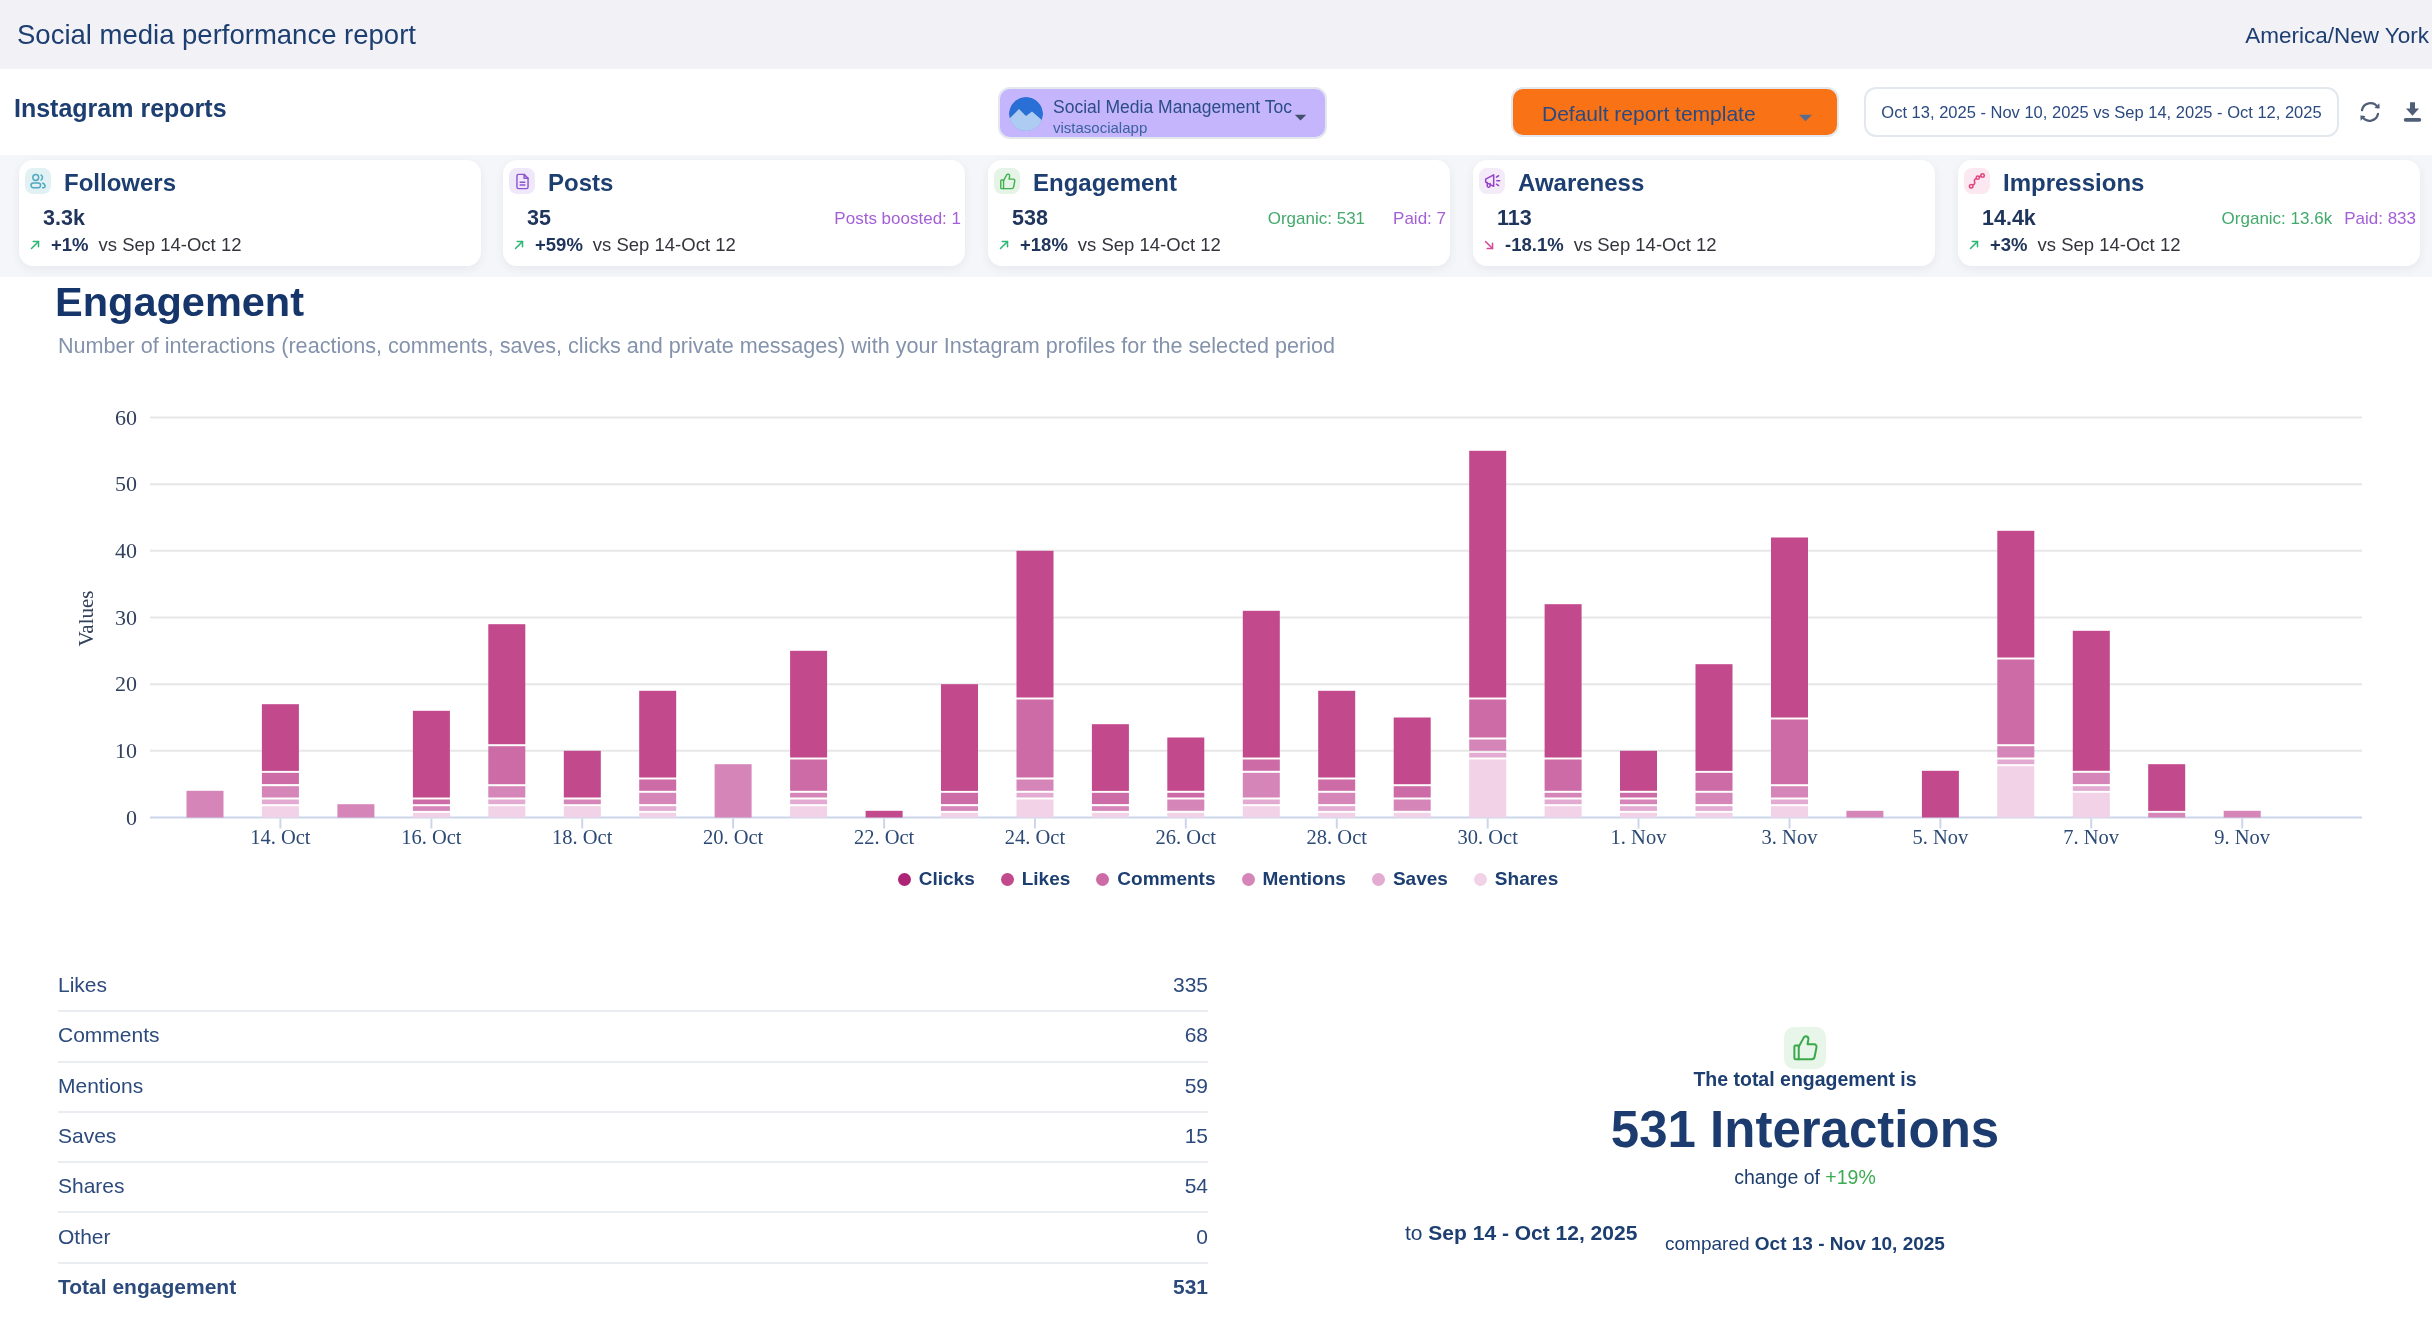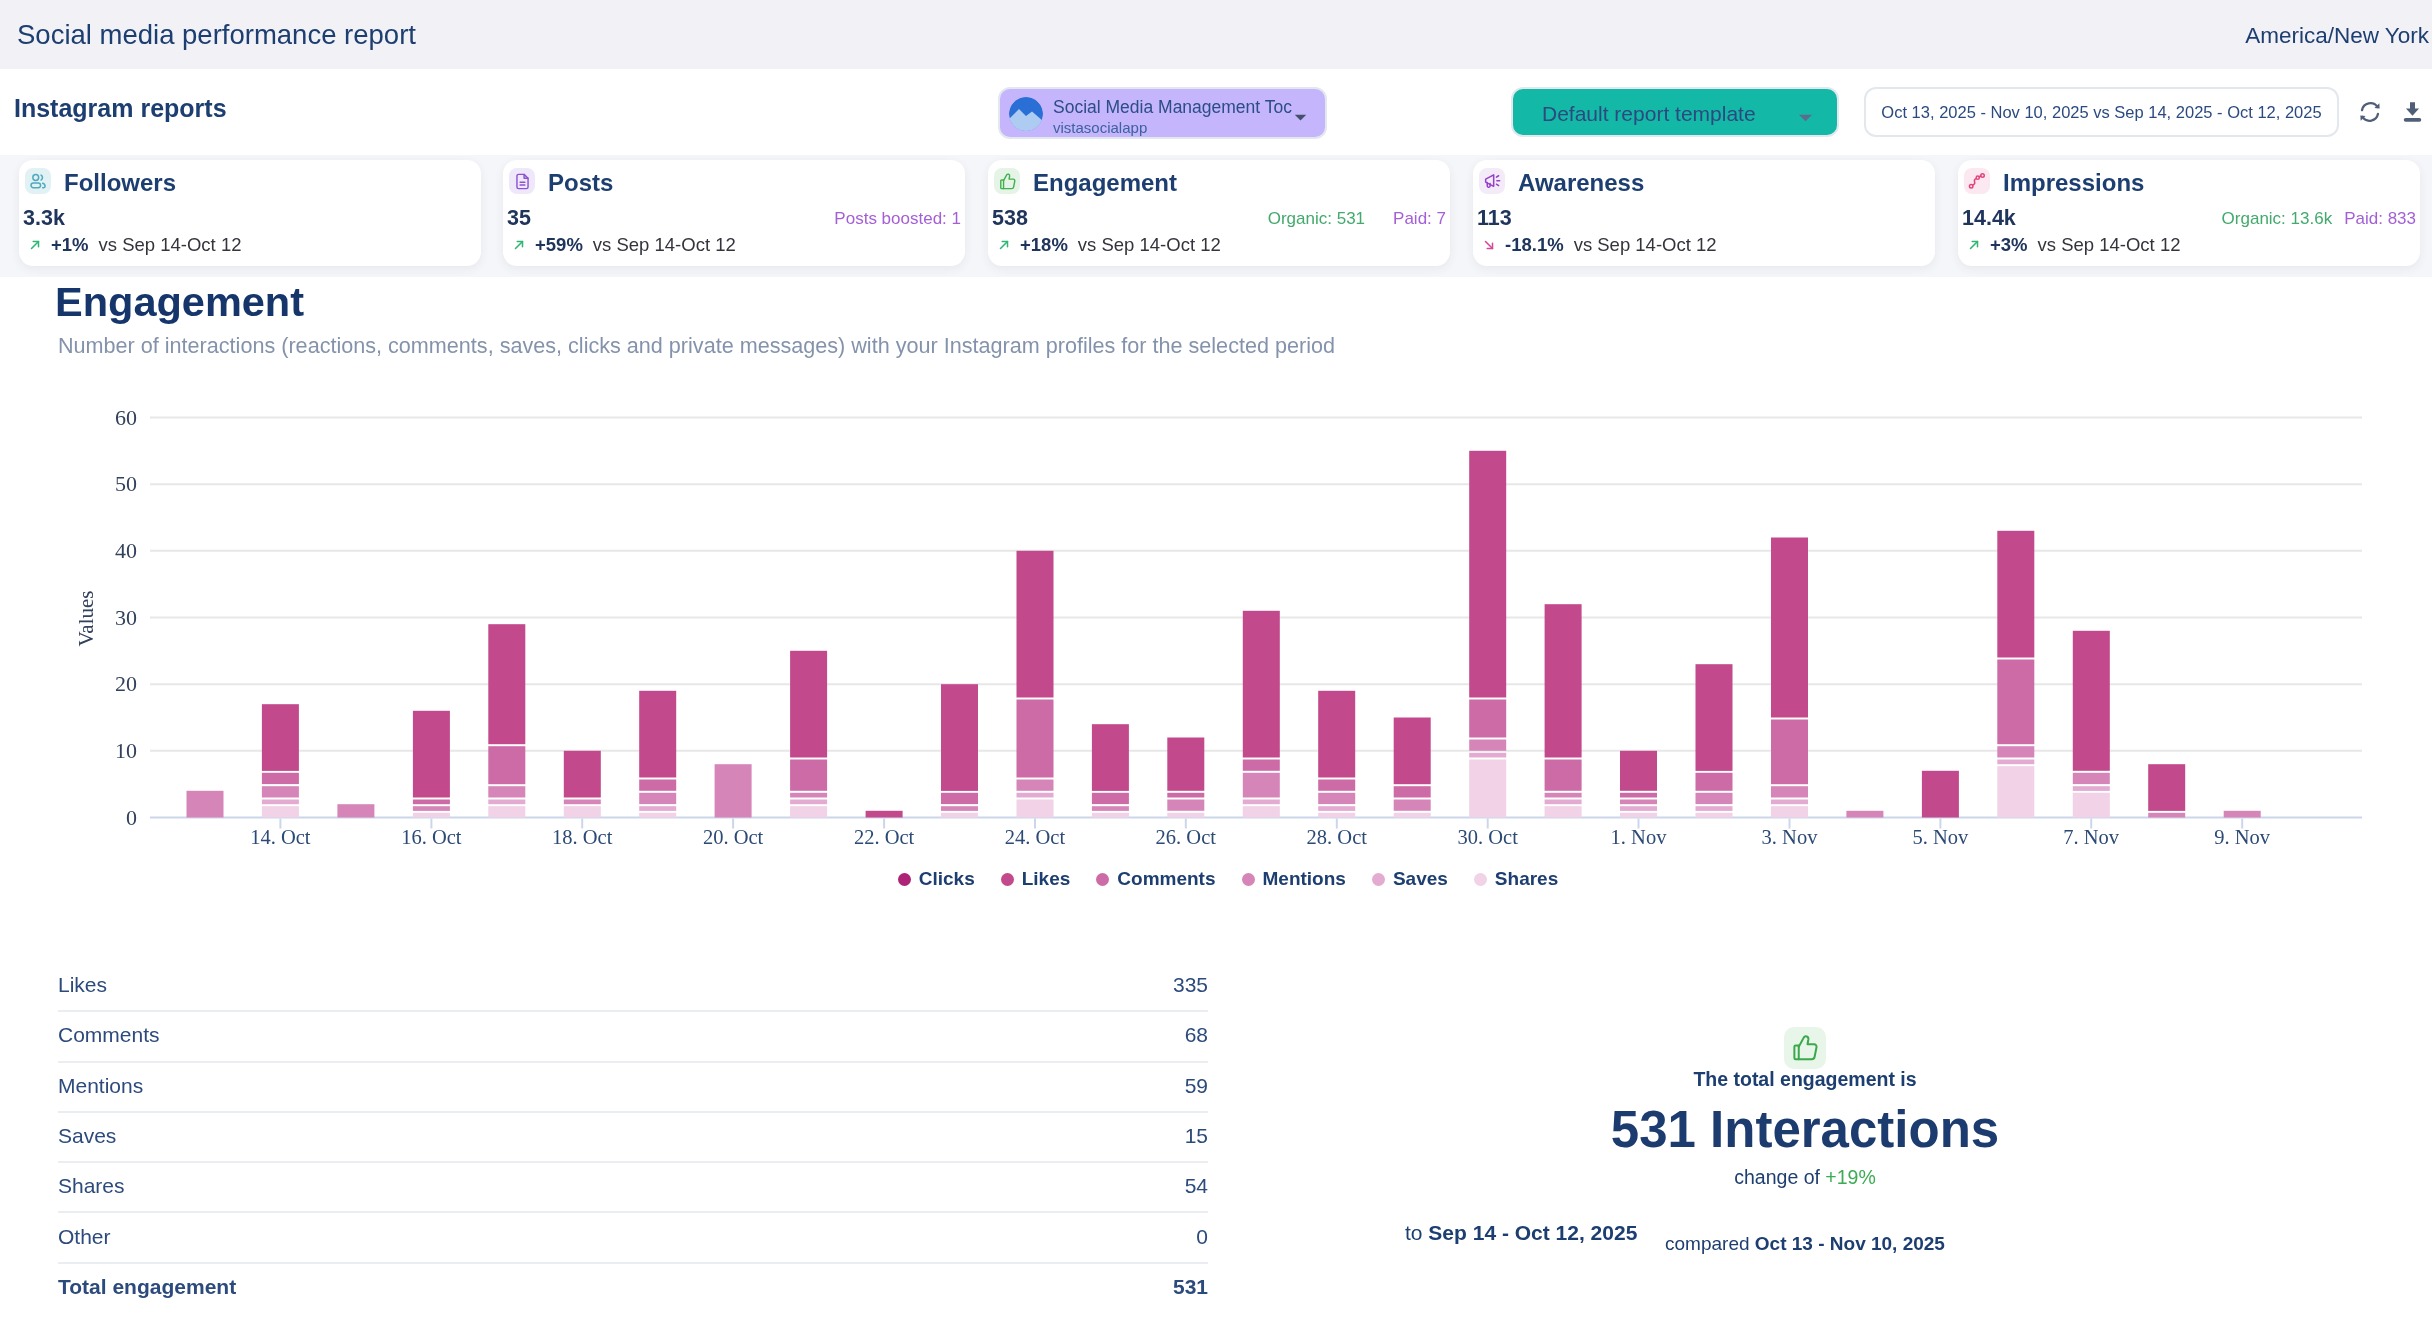--- a/index.html
+++ b/index.html
@@ -9,33 +9,33 @@
 .topbar .t1 { position:absolute; left:17px; top:21px; font-size:27.5px; line-height:1; color:#1d3e70; }
 .topbar .t2 { position:absolute; right:3px; top:24.6px; font-size:22.5px; line-height:1; color:#1d3e70; }
 .h2 { position:absolute; left:14px; top:96px; font-size:25px; line-height:1; font-weight:bold; color:#1d3e70; }
 .chip { position:absolute; left:998px; top:87px; width:329px; height:52px; border:2px solid #e3e7ee;
   border-radius:12px; background:#c4b5fd; }
 .chip .av { position:absolute; left:9px; top:8px; width:34px; height:34px; border-radius:50%; overflow:hidden; }
 .chip .l1 { position:absolute; left:53px; top:10px; font-size:17.5px; line-height:1; color:#2c4d86; white-space:nowrap; width:242px; overflow:hidden; }
 .chip .l2 { position:absolute; left:53px; top:31px; font-size:15px; line-height:1; color:#3c62a0; }
 .chip .crt { position:absolute; left:294px; top:19px; }
 .selbox { position:absolute; left:1511px; top:87px; width:328px; height:50px; border:2px solid #e3e7ee;
-  border-radius:12px; background:#14b8a6; }
+  border-radius:12px; background:#f97316; }
 .selbox .txt { position:absolute; left:29px; top:14px; font-size:21px; line-height:1; color:#2b4a80; }
 .selbox .crt { position:absolute; right:24px; top:20px; }
 .datebox { position:absolute; left:1864px; top:87px; width:475px; height:50px; border:2px solid #e3e7ee;
   border-radius:12px; background:#fff; text-align:center; font-size:16.5px; color:#2b4a80; line-height:46px; }
 .icbtn { position:absolute; top:99px; }
 .cardband { position:absolute; left:0; top:155px; width:2432px; height:122px; background:#f5f6f9; }
 .card { position:absolute; top:160px; width:462px; height:106px; background:#fff; border-radius:14px;
   box-shadow:0 3px 10px rgba(40,60,100,0.07); }
 .cicon { position:absolute; left:6px; top:8px; width:26px; height:26px; border-radius:8px;
   display:flex; align-items:center; justify-content:center; }
 .ctitle { position:absolute; left:45px; top:10.5px; font-size:24px; line-height:1; font-weight:bold; color:#1d3e70; }
-.cvalue { position:absolute; left:4px; top:47.5px; font-size:21.5px; line-height:1; font-weight:bold; color:#20355c; }
+.cvalue { position:absolute; left:24px; top:47.5px; font-size:21.5px; line-height:1; font-weight:bold; color:#20355c; }
 .cright { position:absolute; right:4px; top:50px; font-size:17px; line-height:1; }
 .crow { position:absolute; left:7px; top:73.5px; height:22px; font-size:18.5px; color:#33343c;
   display:flex; align-items:center; }
 .carrow { margin-right:9px; margin-left:2px; display:flex; }
 .cpct { font-weight:bold; color:#20355c; margin-right:10px; }
 .sec-h { position:absolute; left:55px; top:280.6px; font-size:41.5px; line-height:1; font-weight:bold; color:#16366b; }
 .sec-sub { position:absolute; left:58px; top:334.5px; font-size:21.6px; line-height:1; color:#8493ab; }
 .vtitle { position:absolute; left:26px; top:606px; font-size:21px; color:#32415c;
   font-family:"Liberation Serif", serif; transform:rotate(-90deg); width:120px; text-align:center; }
 .legend { position:absolute; left:12px; top:868px; width:2432px; display:flex; justify-content:center;

